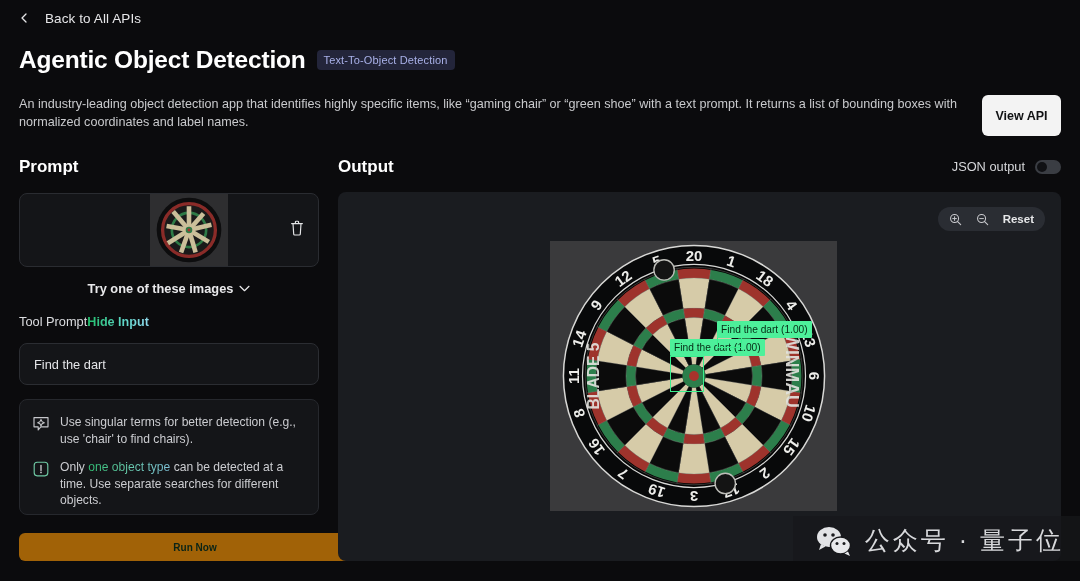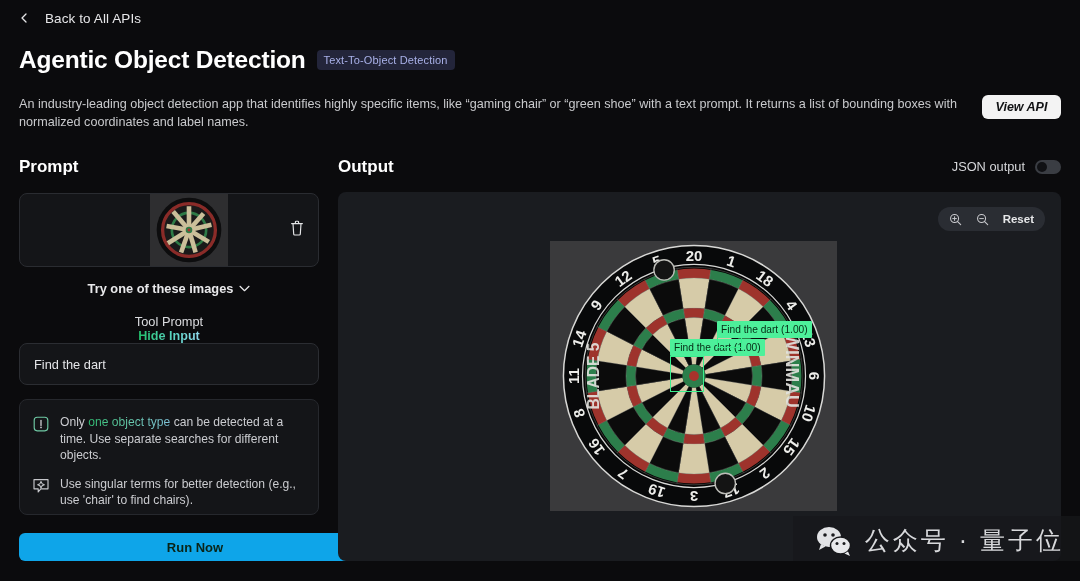--- a/index.html
+++ b/index.html
@@ -33,23 +33,23 @@
     white-space: nowrap;
   }
 
   
   .desc {
     position: absolute; left: 19px; top: 96px; width: 950px;
     font-size: 12.6px; line-height: 17.5px; color: #C9CACD;
   }
   .viewapi {
     position: absolute; right: 19px; top: 95px;
-    width: 79px; height: 24px; background: #F3F3F3; color: #111214;
+    width: 79px; height: 41px; background: #F3F3F3; color: #111214;
     border: none; border-radius: 6px; font-size: 12.5px; font-weight: bold;
-    font-family: "Liberation Sans", sans-serif; cursor: pointer; font-style: italic;
+    font-family: "Liberation Sans", sans-serif; cursor: pointer;
   }
 
   
   .sectitle { font-size: 17px; font-weight: bold; color: #FFFFFF; }
   #input-header  { position: absolute; left: 19px;  top: 157px; }
   #output-header { position: absolute; left: 338px; top: 157px; }
 
   .jsonrow {
     position: absolute; right: 19px; top: 159px;
     display: flex; align-items: center; gap: 10px; cursor: pointer;
@@ -79,21 +79,21 @@
 
   .tryrow {
     position: absolute; left: 19px; top: 281px; width: 300px;
     display: flex; align-items: center; justify-content: center; gap: 6px;
     font-size: 12.8px; font-weight: bold; color: #E9E9EB; cursor: pointer;
   }
   .chev-down { width: 11px; height: 7px; display: block; }
 
   .promptlabelrow {
     position: absolute; left: 19px; top: 314px; width: 300px;
-    display: flex; align-items: center; justify-content: flex-end; flex-direction: column;
+    display: flex; align-items: center; justify-content: flex-start;
   }
   .promptlabelrow .lbl { font-size: 12.8px; color: #DCDDE0; }
   .hidetips {
     font-size: 12.6px; font-weight: bold; cursor: pointer;
     background: linear-gradient(90deg,#21C06A 0%,#5FD6C8 60%,#8FD9EC 100%);
     -webkit-background-clip: text; background-clip: text; color: transparent;
   }
 
   .promptinput {
     position: absolute; left: 19px; top: 343px;
@@ -115,22 +115,22 @@
   .tipicon { width: 18px; height: 18px; flex: none; margin-top: 1px; }
   .tiptext { font-size: 12.1px; line-height: 16.5px; color: #CBCCD0; }
   .grad {
     background: linear-gradient(90deg,#2FBF72 0%,#63C9A6 45%,#7FC2D8 100%);
     -webkit-background-clip: text; background-clip: text; color: transparent;
   }
 
   .runbtn {
     position: absolute; left: 19px; top: 533px;
     width: 352px; height: 28px;
-    background: #0ea5e9; color: #0A2417; border: none; border-radius: 6px;
-    font-size: 13px; font-weight: bold;
+    background: #a16207; color: #0A2417; border: none; border-radius: 6px;
+    font-size: 10px; font-weight: bold;
     font-family: "Liberation Sans", sans-serif; cursor: pointer;
   }
 
   
   .outcard {
     position: absolute; left: 338px; top: 192px;
     width: 723px; height: 369px;
     background: #1A1C20; border-radius: 8px; overflow: hidden;
   }
   .zoomctl {
@@ -236,34 +236,34 @@
   <div class="promptlabelrow">
     <span class="lbl">Tool Prompt</span>
     <span class="hidetips">Hide Input</span>
   </div>
 
   <input class="promptinput" type="text" value="Find the dart" style="">
 
   <div class="tipsbox">
     <div class="tip">
       <svg class="tipicon" viewBox="0 0 18 18">
+        <path d="M2 2.6 h14 v9.2 h-7.2 l-2.6 3.2 v-3.2 H2 z" fill="none" stroke="#C6C7CB" stroke-width="1.15" stroke-linejoin="round"></path>
+        <path d="M9 4.4 l1.05 2.25 L12.3 7.7 l-2.25 1.05 L9 11 l-1.05-2.25 L5.7 7.7 l2.25-1.05 z" fill="none" stroke="#C6C7CB" stroke-width="1.05" stroke-linejoin="round"></path>
+      </svg>
+      <span class="tiptext">Use singular terms for better detection (e.g., use 'chair' to find chairs).</span>
+    </div>
+    <div class="tip">
+      <svg class="tipicon" viewBox="0 0 18 18">
         <rect x="2.2" y="2.2" width="13.6" height="13.6" rx="3" fill="none" stroke="#6FC9A4" stroke-width="1.15"></rect>
         <path d="M9 5.4 v5" fill="none" stroke="#CFD0D4" stroke-width="1.3" stroke-linecap="round"></path>
         <circle cx="9" cy="12.4" r=".85" fill="#CFD0D4"></circle>
       </svg>
       <span class="tiptext">
         <span>Only </span><span class="grad">one object type</span><span> can be detected at a time. Use separate searches for different objects.</span>
       </span>
-    </div>
-    <div class="tip">
-      <svg class="tipicon" viewBox="0 0 18 18">
-        <path d="M2 2.6 h14 v9.2 h-7.2 l-2.6 3.2 v-3.2 H2 z" fill="none" stroke="#C6C7CB" stroke-width="1.15" stroke-linejoin="round"></path>
-        <path d="M9 4.4 l1.05 2.25 L12.3 7.7 l-2.25 1.05 L9 11 l-1.05-2.25 L5.7 7.7 l2.25-1.05 z" fill="none" stroke="#C6C7CB" stroke-width="1.05" stroke-linejoin="round"></path>
-      </svg>
-      <span class="tiptext">Use singular terms for better detection (e.g., use 'chair' to find chairs).</span>
     </div>
   </div>
 
   <button class="runbtn">Run Now</button>
 
   <div class="outcard">
 
     <div class="zoomctl">
       <svg viewBox="0 0 14 14">
         <circle cx="6" cy="6" r="4.3" fill="none" stroke="#C9CACE" stroke-width="1.15"></circle>

